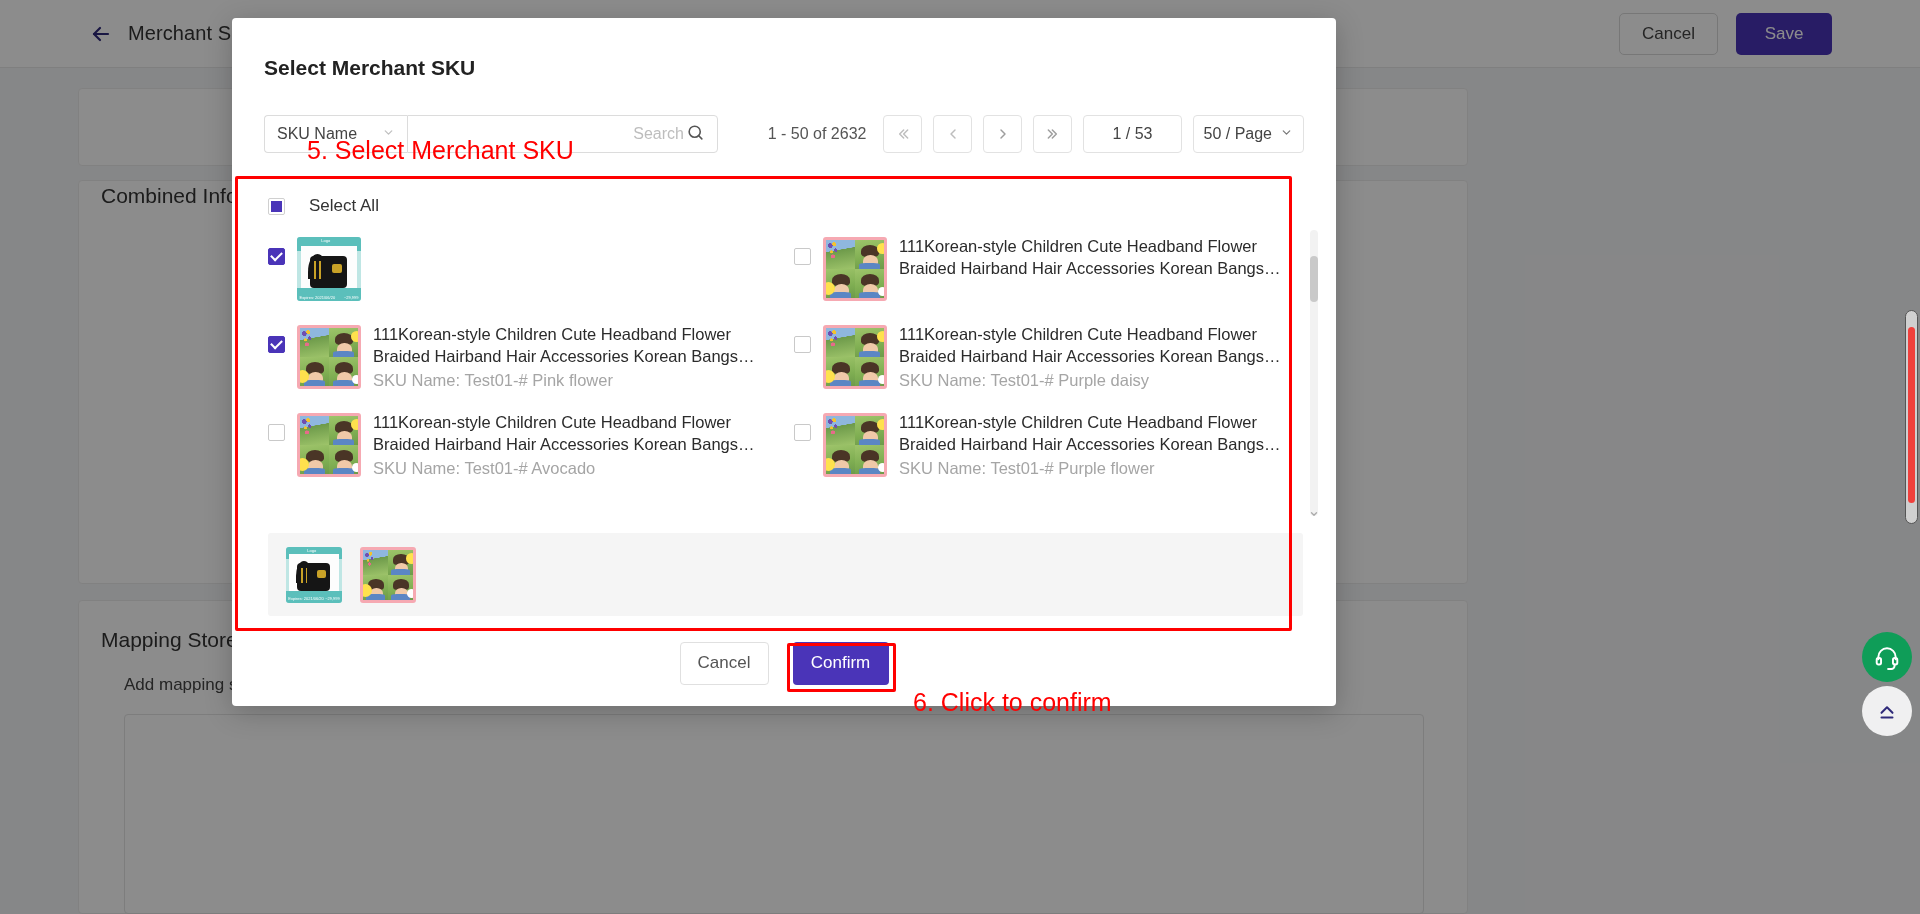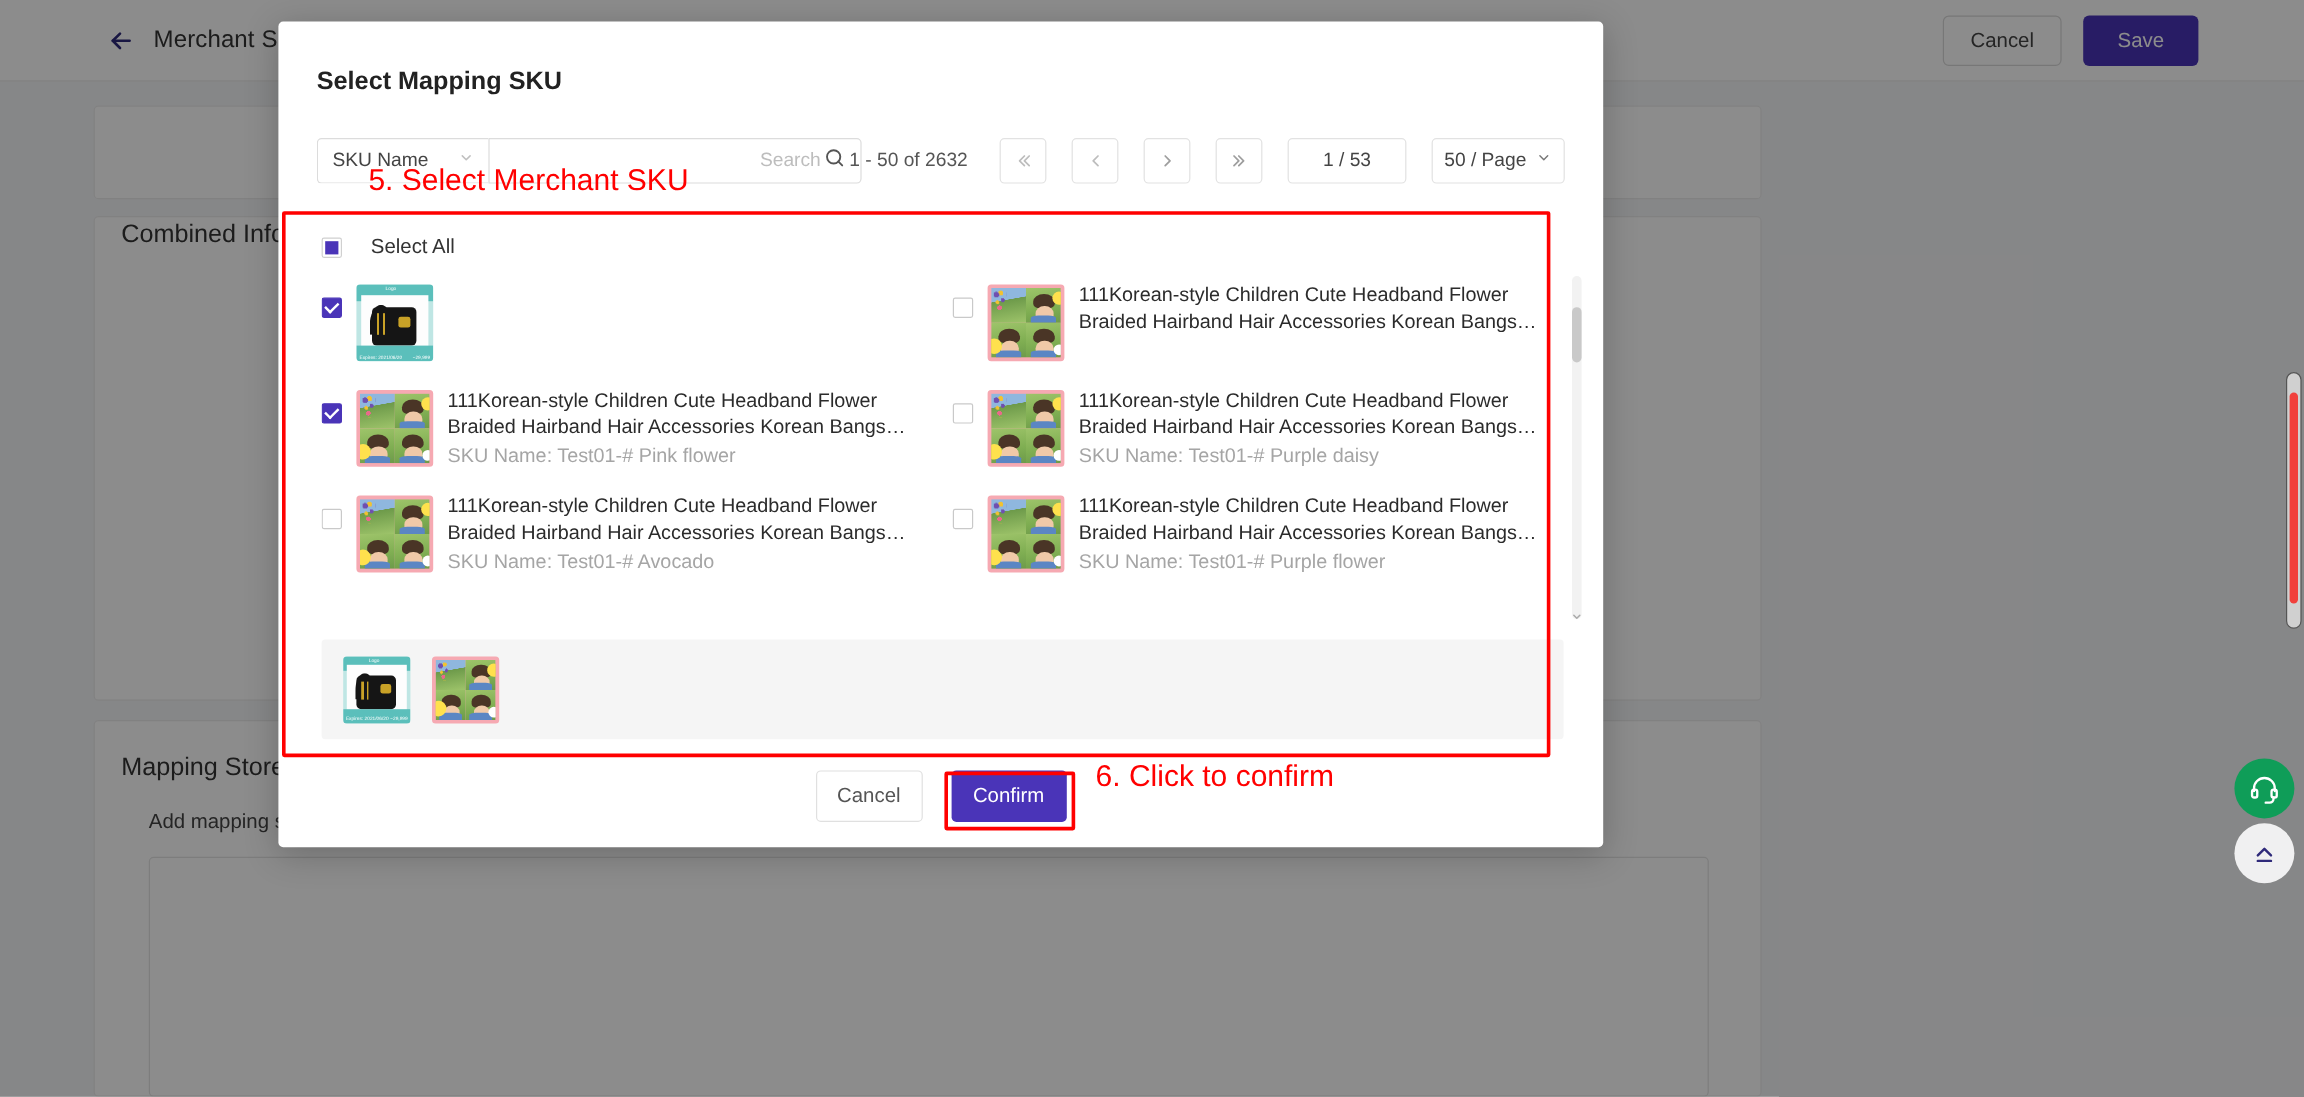--- a/index.html
+++ b/index.html
@@ -107,21 +107,21 @@
     padding: 0 12px; background: #fff;
   }
   .search-wrap input {
     border: none; outline: none; flex: 1; font-size: 16px; color: #333;
     font-family: "Liberation Sans", sans-serif; background: transparent; text-align: right;
   }
   .search-wrap input::placeholder { color: #bdbdbd; }
 
   .pager {
     position: absolute; right: 32px; top: 97px;
-    display: flex; align-items: center; gap: 21px;
+    display: flex; align-items: center; gap: 11px;
   }
   .pager-count { font-size: 16px; color: #555; margin-right: 6px; }
   .pager-btn {
     width: 39px; height: 38px; border: 1px solid #e2e2e2; border-radius: 4px;
     background: #fff; display: flex; align-items: center; justify-content: center;
     color: #b3b3b3; font-size: 17px;
   }
   .pager-page {
     min-width: 64px; height: 38px; padding: 0 28px;
     border: 1px solid #e2e2e2; border-radius: 4px; background: #fff;
@@ -140,21 +140,21 @@
     position: absolute; border: 3px solid #ff0000; border-radius: 2px;
     pointer-events: none;
   }
   #annot-list { left: 235px; top: 176px; width: 1057px; height: 455px; }
   #annot-confirm { left: 787px; top: 643px; width: 109px; height: 49px; }
   .annot-text {
     position: absolute; color: #ff0000; font-size: 25px;
     font-family: "Liberation Sans", sans-serif;
   }
   #annot-text-5 { left: 307px; top: 136px; }
-  #annot-text-6 { left: 913px; top: 633px; }
+  #annot-text-6 { left: 913px; top: 688px; }
 
   
   .select-all {
     position: absolute; left: 36px; top: 178px;
     display: flex; align-items: center; gap: 24px;
   }
   .cb {
     width: 17px; height: 17px; border: 1px solid #c9c9c9; border-radius: 2px;
     background: #fff; display: flex; align-items: center; justify-content: center;
     flex: 0 0 auto;
@@ -322,21 +322,21 @@
 </div>
 <div class="fab-top">
   <svg width="22" height="22" viewBox="0 0 24 24" fill="none" stroke="#2f2a7a" stroke-width="2.2" stroke-linecap="round" stroke-linejoin="round">
       <path d="M6 14l6-6 6 6"></path>
       <path d="M6 19h12"></path>
     </svg>
 </div>
 
 <div id="modal">
 
-  <div class="modal-title">Select Mapping SKU</div>
+  <div class="modal-title">Select Merchant SKU</div>
 
   <div class="toolbar">
     <div class="sku-select">
       <span>SKU Name</span>
       <span>
         <svg width="13" height="13" viewBox="0 0 24 24" fill="none" stroke="#c0c0c0" stroke-width="2.4" stroke-linecap="round" stroke-linejoin="round">
             <path d="M6 9l6 6 6-6"></path>
           </svg>
       </span>
     </div>

